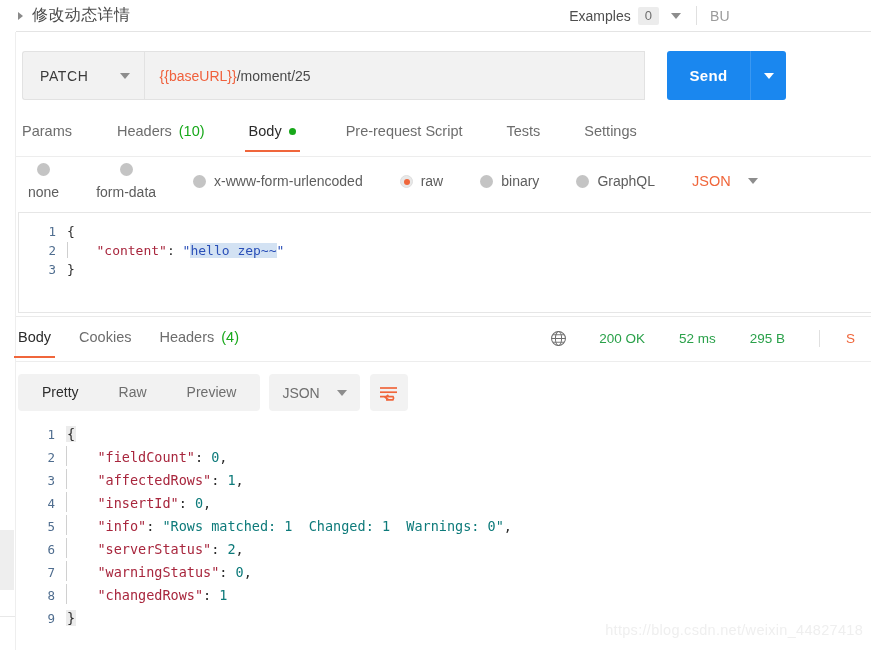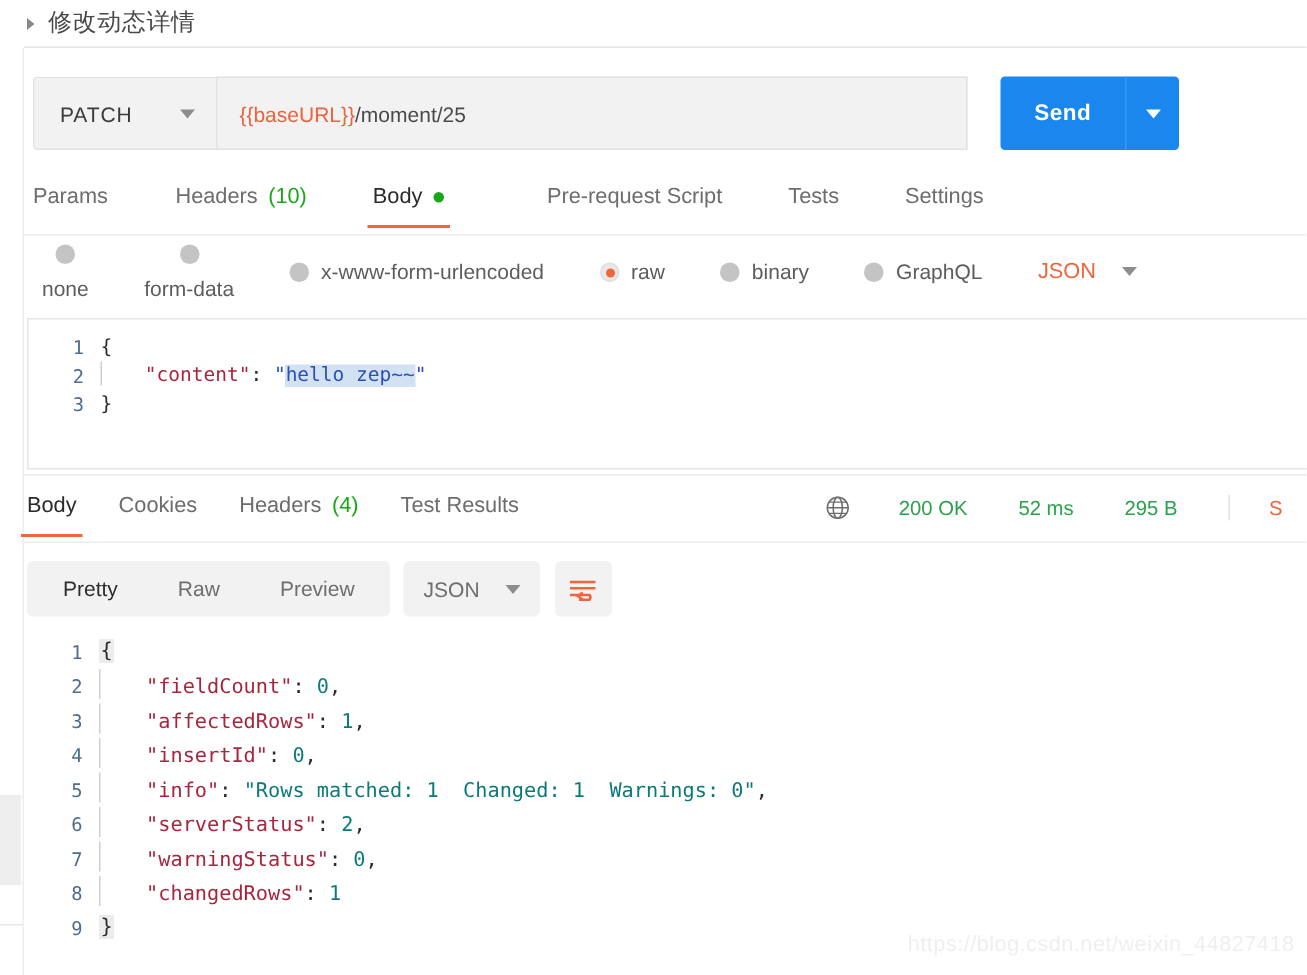--- a/index.html
+++ b/index.html
@@ -470,20 +470,27 @@
 </head>
 <body>
 
 <div id="app">
 
   <div class="titlebar">
     <div class="title-left">
       <span class="caret-right"></span>
       <span class="title-text">修改动态详情</span>
     </div>
+    <div class="title-right">
+      <span class="examples-label">Examples</span>
+      <span class="examples-count">0</span>
+      <span class="caret-down"></span>
+      <span class="vdiv"></span>
+      <span class="bu-text">BU</span>
+    </div>
   </div>
   <div class="hr-top"></div>
 
   <div class="left-rail"></div>
   <div class="left-grey-block"></div>
   <div class="left-hair"></div>
 
   <div class="urlrow">
     <div class="method-box">
       <span class="method-label">PATCH</span>
@@ -507,21 +514,21 @@
       </div>
       <div class="rtab" style="margin-left: 45px;">
         <span>Headers</span>
         <span class="count-green">(10)</span>
       </div>
       <div class="rtab active" style="margin-left: 44px;">
         <span>Body</span>
         <span class="dot-green"></span>
         <span class="underline"></span>
       </div>
-      <div class="rtab" style="margin-left: 69px;">
+      <div class="rtab" style="margin-left: 50px;">
         <span>Pre-request Script</span>
       </div>
       <div class="rtab" style="margin-left: 44px;">
         <span>Tests</span>
       </div>
       <div class="rtab" style="margin-left: 44px;">
         <span>Settings</span>
       </div>
     </div>
   <div class="hr-reqtabs"></div>
@@ -576,23 +583,20 @@
       <div class="rtab active" style="margin-left: 6px;">
         <span>Body</span>
         <span class="underline"></span>
       </div>
       <div class="rtab" style="margin-left: 28px;">
         <span>Cookies</span>
       </div>
       <div class="rtab" style="margin-left: 28px;">
         <span>Headers</span>
         <span class="count-green">(4)</span>
-      </div>
-      <div class="rtab" style="margin-left: 28px;">
-        <span>Test Results</span>
       </div>
     </div>
 
   <div class="resp-meta">
     <svg class="globe" viewBox="0 0 20 20">
       <circle cx="10" cy="10" r="8.2" fill="none" stroke="#6e6e6e" stroke-width="1.2"></circle>
       <ellipse cx="10" cy="10" rx="3.6" ry="8.2" fill="none" stroke="#6e6e6e" stroke-width="1.2"></ellipse>
       <line x1="1.8" y1="10" x2="18.2" y2="10" stroke="#6e6e6e" stroke-width="1.2"></line>
       <line x1="3.2" y1="5.6" x2="16.8" y2="5.6" stroke="#6e6e6e" stroke-width="1.1"></line>
       <line x1="3.2" y1="14.4" x2="16.8" y2="14.4" stroke="#6e6e6e" stroke-width="1.1"></line>

